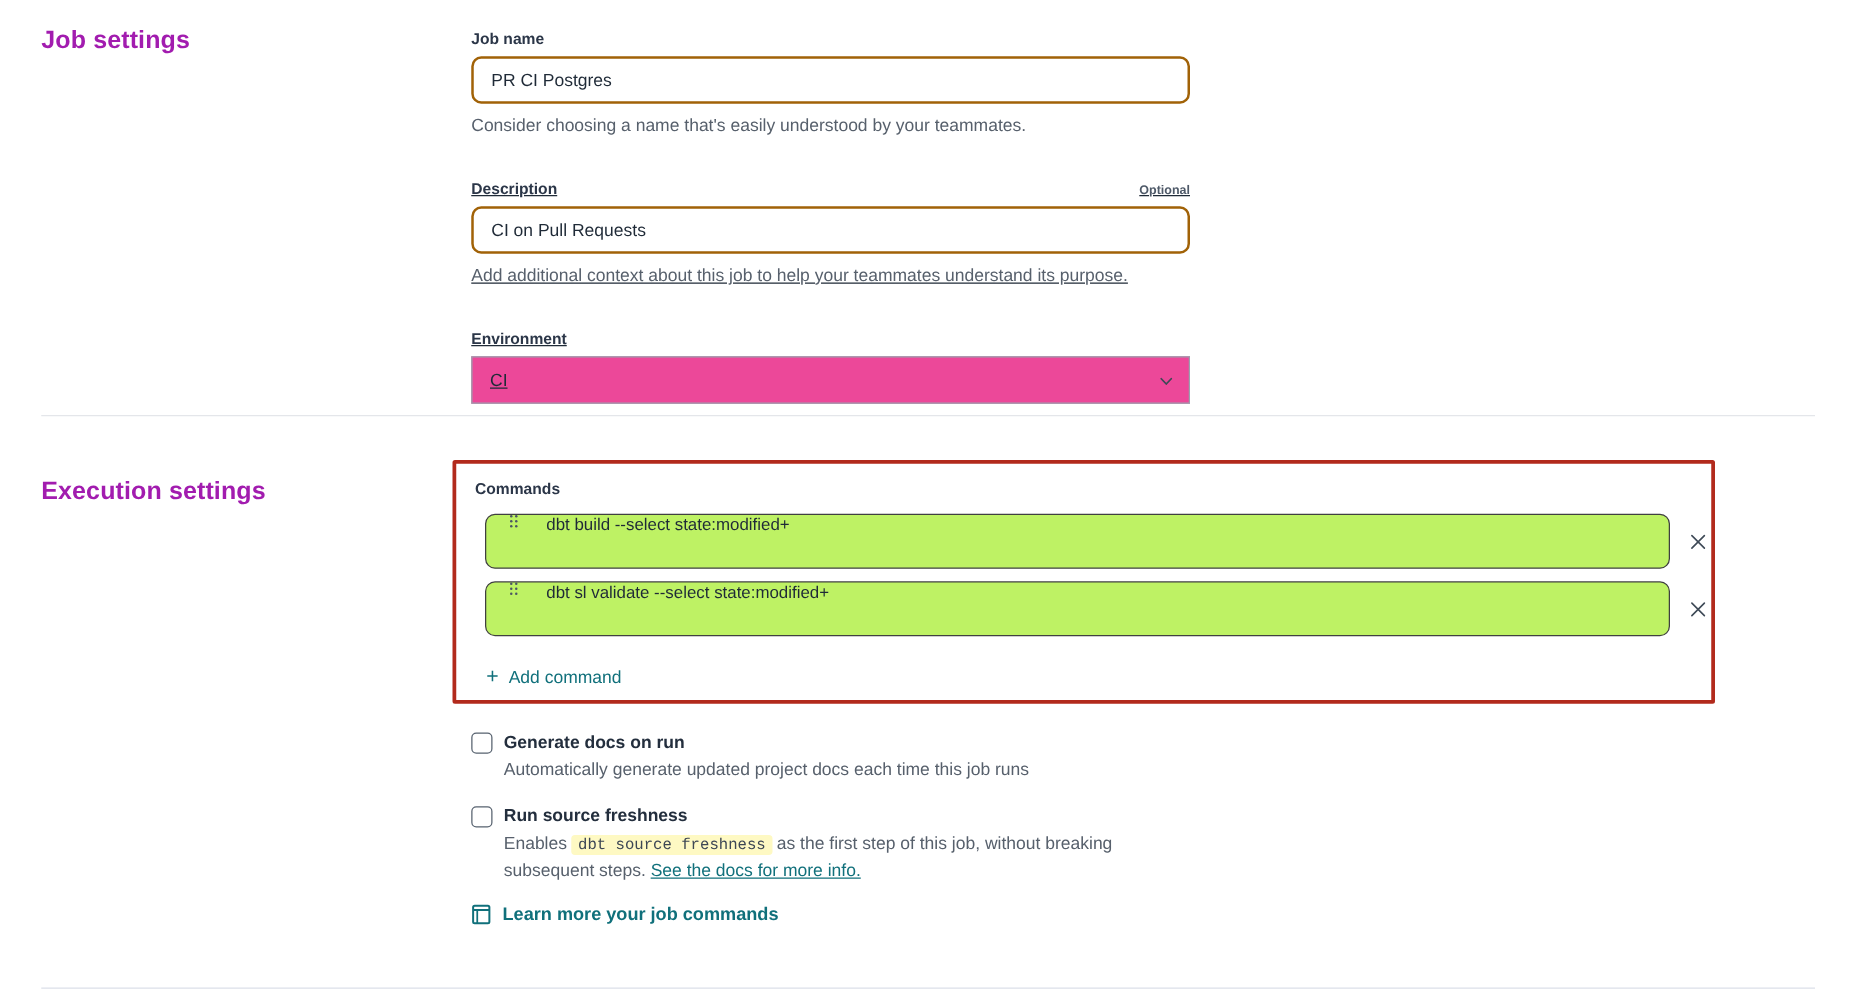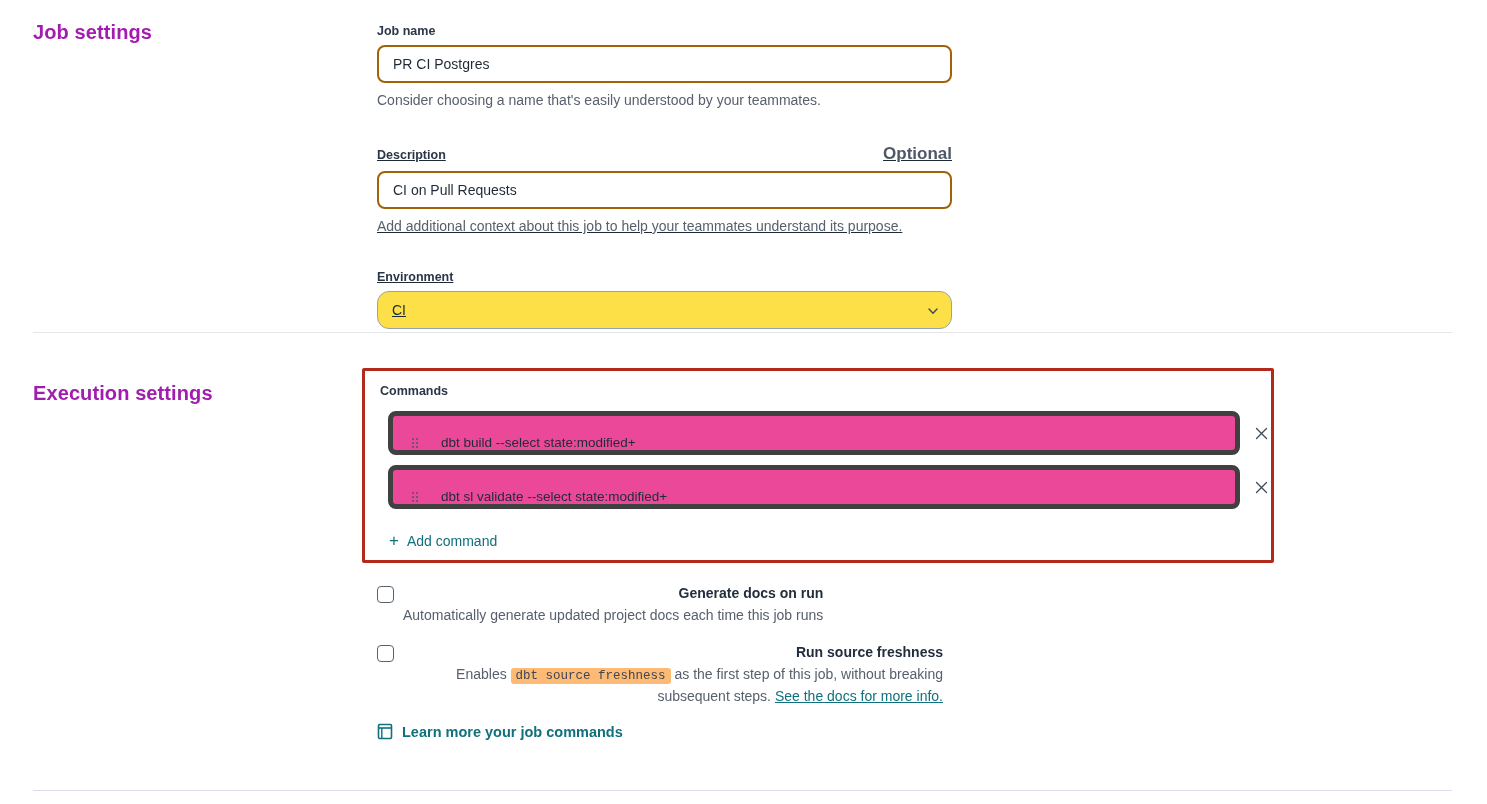--- a/index.html
+++ b/index.html
@@ -13,82 +13,82 @@
     position:absolute; left:33px;
     font-size:20px; font-weight:700; color:#a21caf; letter-spacing:.1px;
   }
   #job-settings-heading { top:21px; }
   #execution-settings-heading { top:382px; }
 
   .form-col { position:absolute; left:377px; top:24px; width:575px; }
 
   .field-label-row { display:flex; justify-content:space-between; align-items:baseline; }
   .field-label { font-size:12.5px; font-weight:700; color:#2b3648; }
-  .optional-tag { font-size:17px; font-weight:700; color:#4e5968; }
+  .optional-tag { font-size:10px; font-weight:700; color:#4e5968; }
 
   .text-input {
     margin-top:7px; width:575px; height:38px;
     border:2px solid #a16207; border-radius:8px; background:#fff;
     font-family:"Liberation Sans","DejaVu Sans",sans-serif;
     font-size:14px; color:#1f2a37; padding:0 14px; outline:none;
   }
   .helper-text { margin-top:9px; font-size:14px; color:#57606c; }
 
   .field-block { margin-top:36px;text-decoration:underline; }
 
   .select-box {
     margin-top:7px; width:575px; height:38px;
-    border:1px solid #98a2ae; border-radius:12px; background:#fde047;
+    border:1px solid #98a2ae; border-radius:0; background:#ec4899;
     display:flex; align-items:center; padding:0 14px;
     font-size:14px; color:#1f2a37; position:relative; cursor:pointer;
   }
   .select-chevron { position:absolute; right:12px; top:12px; }
 
   .divider { position:absolute; left:33px; width:1419px; height:1px; background:#e4e6ea; }
   #divider-top { top:332px; }
   #divider-bottom { top:790px; background:#dcdfe9; }
 
   .commands-outline {
-    position:absolute; left:362px; top:368px; width:912px; height:195px;
+    position:absolute; left:362px; top:368px; width:1010px; height:195px;
     border:3px solid #b22a1c; border-radius:2px; background:transparent;
     padding:13px 0 0 15px;
   }
   .commands-label { font-size:12.5px; font-weight:700; color:#2b3648; }
   .cmd-list { margin-top:13px; margin-left:8px; }
   .cmd-line { display:flex; align-items:center; margin-bottom:10px; }
   .cmd-box {
-    width:1027px; height:44px; border:5px solid #404040; border-radius:8px;
-    background:#ec4899; display:flex; align-items:flex-end; padding-left:19px;
+    width:1027px; height:44px; border:1px solid #404040; border-radius:8px;
+    background:#bef264; display:flex; align-items:flex-start; padding-left:19px;
   }
   .drag-handle { display:grid; grid-template-columns:repeat(2,4px); grid-auto-rows:4px; width:8px; cursor:grab; }
   .drag-handle i { width:2px; height:2px; border-radius:50%; background:#4c5664; display:block; }
   .cmd-text { margin-left:21px; font-size:13.5px; color:#1f2a37; }
   .remove-btn {
     margin-left:13px; width:22px; height:22px; border:none; background:transparent;
     display:flex; align-items:center; justify-content:center; cursor:pointer; padding:0;
   }
   .add-command {
     margin-top:13px; margin-left:9px; display:inline-flex; align-items:center; gap:8px;
     background:none; border:none; cursor:pointer; padding:0;
     font-family:inherit; font-size:14px; color:#10707b;
   }
   .add-command .plus { font-size:17px; line-height:1; color:#10707b; }
 
-  .checks-col { position:absolute; left:377px; top:585px; width:575px;text-align:right; }
+  .checks-col { position:absolute; left:377px; top:585px; width:575px; }
   .check-row { display:flex; align-items:flex-start; margin-bottom:19px; }
   .checkbox {
     width:17px; height:17px; flex:0 0 17px; border:1.5px solid #57626f;
     border-radius:4px; background:#fff; margin-top:1px; cursor:pointer;
   }
   .check-body { margin-left:9px; }
   .check-title { font-size:14px; font-weight:700; color:#232e3d; }
   .check-desc { margin-top:4px; font-size:14px; color:#57606c; line-height:20px; max-width:540px; }
   .code-chip {
     font-family:"Liberation Mono","DejaVu Sans Mono",monospace;
-    font-size:12.5px; background:#fdba74; color:#3c4654; padding:1px 5px; border-radius:3px;
+    font-size:12.5px; background:#fef9c3; color:#3c4654; padding:1px 5px; border-radius:3px;
   }
   .docs-link { color:#10707b; text-decoration:underline; cursor:pointer; }
 
   .learn-more {
     position:absolute; left:377px; top:723px;
     display:inline-flex; align-items:center; gap:9px;
     background:none; border:none; cursor:pointer; padding:0;
     font-family:inherit; font-size:14.5px; font-weight:700; color:#10707b;
   }
 </style>

